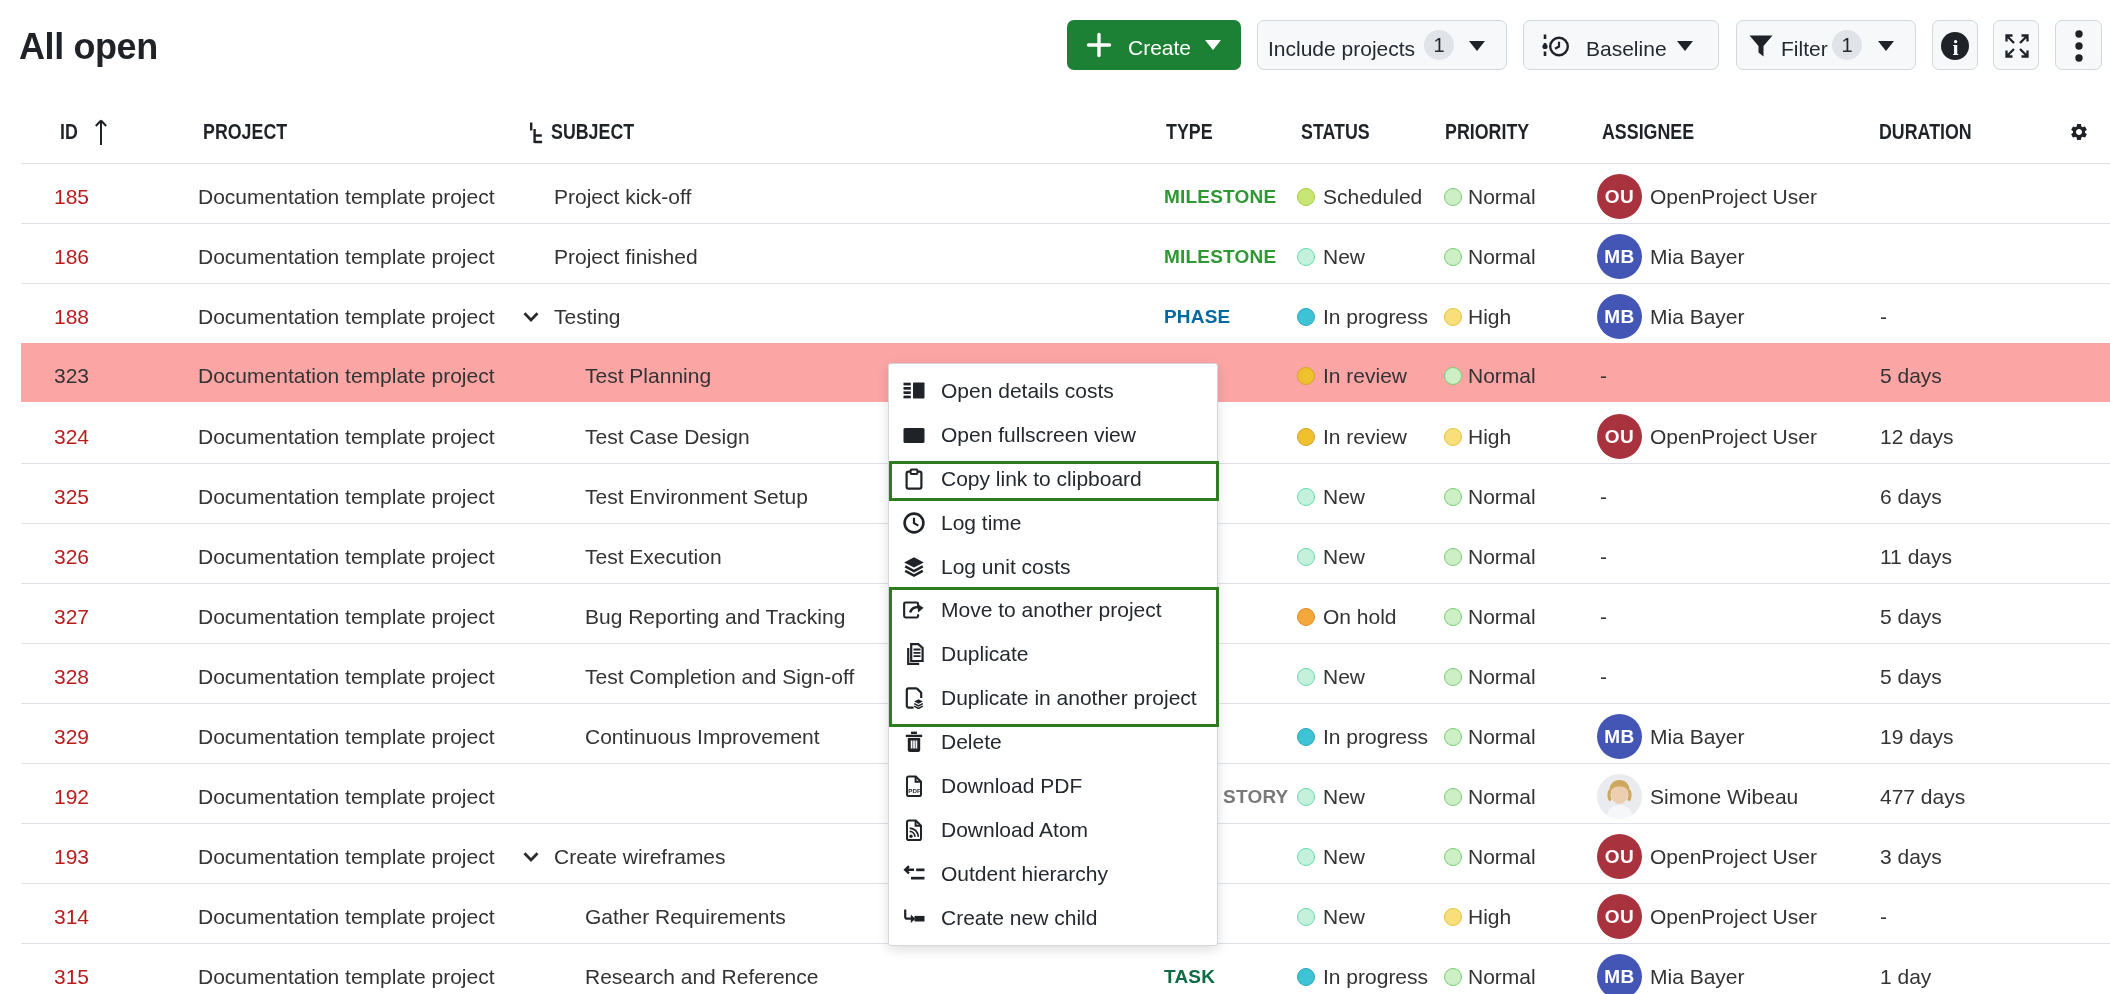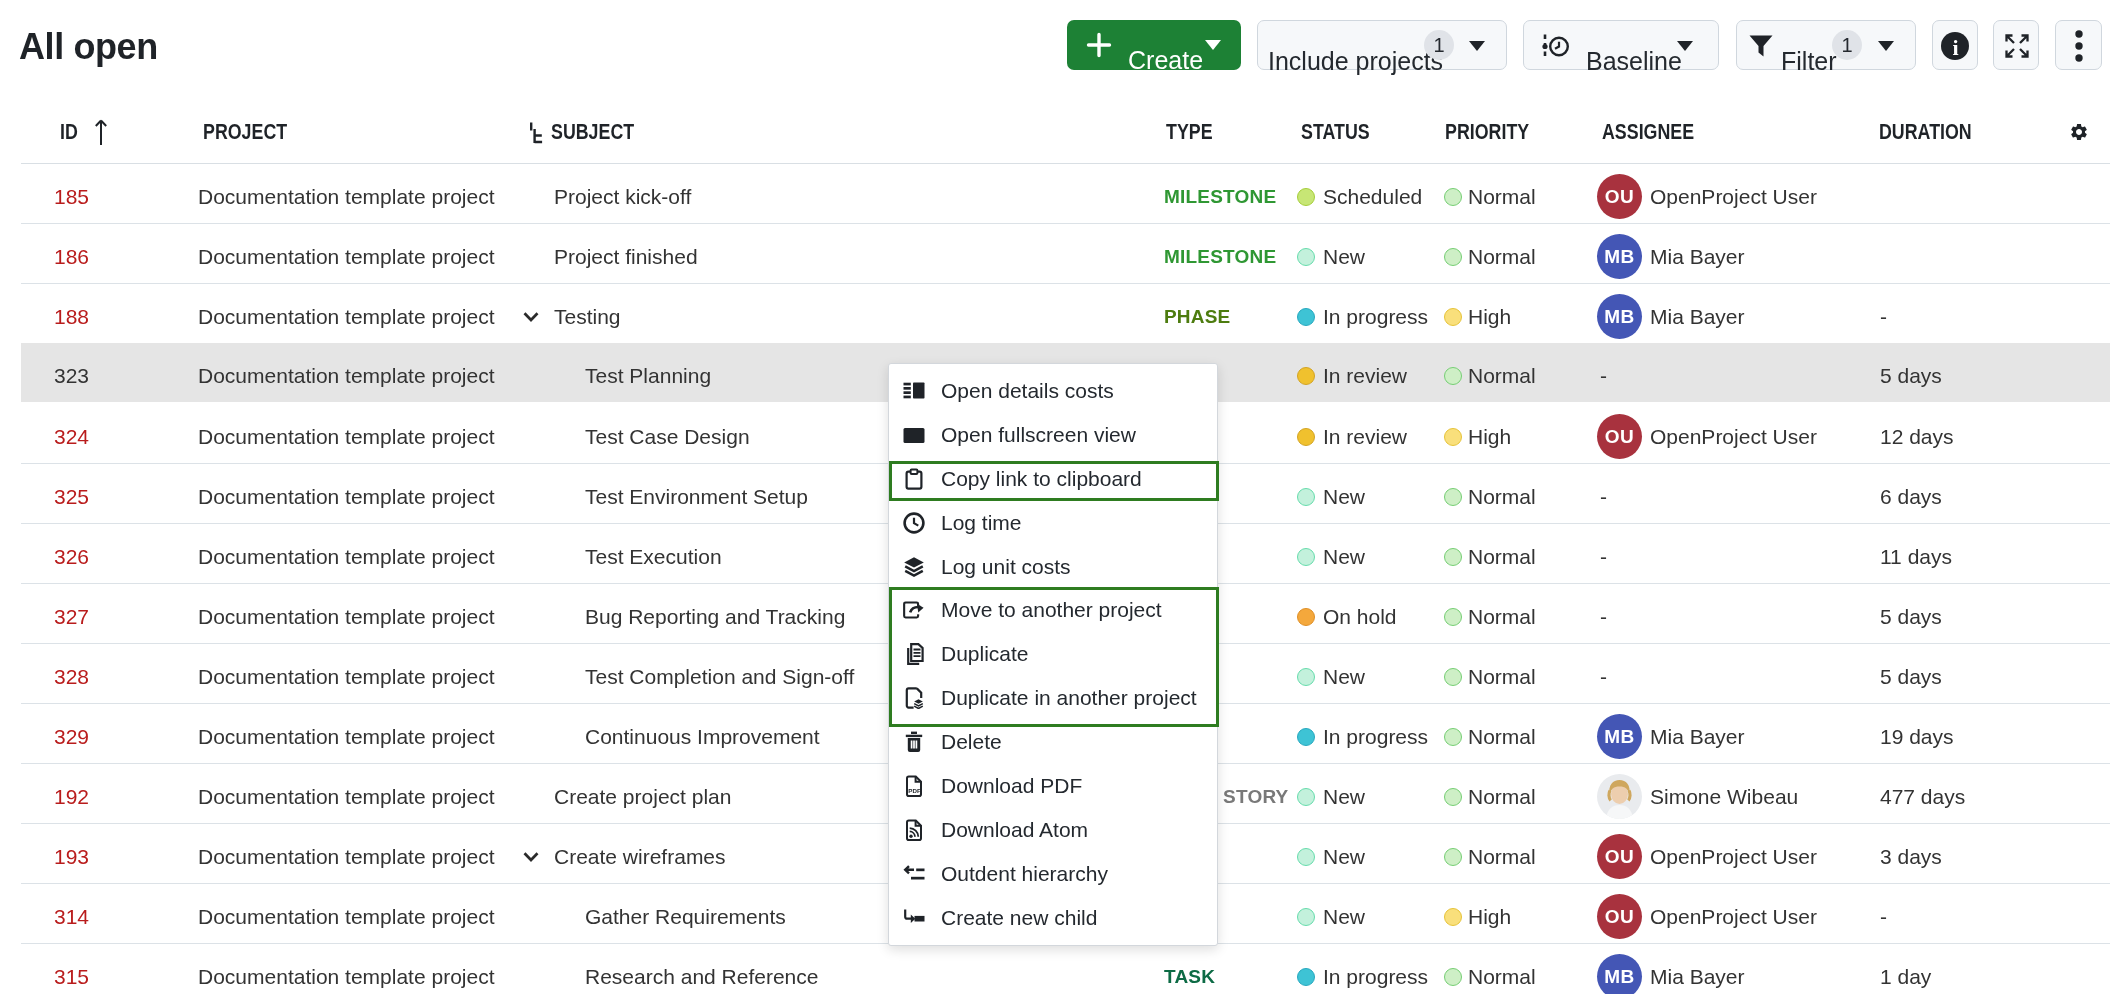--- a/index.html
+++ b/index.html
@@ -2,47 +2,47 @@
 <html><head><meta charset="utf-8"><style>
 
 html,body{margin:0;padding:0;width:2110px;height:994px;overflow:hidden;background:#fff;
  font-family:"Liberation Sans",sans-serif;-webkit-font-smoothing:antialiased;}
 *{box-sizing:border-box;}
 .abs{position:absolute;}
 #page{position:relative;width:2110px;height:994px;}
 h1{position:absolute;left:19px;top:27px;margin:0;font-size:36px;line-height:40px;font-weight:bold;color:#1f2328;letter-spacing:-0.4px;}
 
 .btn{position:absolute;top:20px;height:50px;background:#f6f8fa;border:1px solid #d0d7de;border-radius:7px;}
-.btn-label{position:absolute;font-size:25px;color:#24292f;line-height:48px;top:16px;white-space:nowrap;}
+.btn-label{position:absolute;font-size:21px;color:#24292f;line-height:48px;top:4px;white-space:nowrap;}
 .badge{position:absolute;width:30px;height:30px;border-radius:50%;background:#e0e3e8;color:#24292f;font-size:20px;text-align:center;line-height:30px;top:9px;}
 .caret{position:absolute;top:20px;width:0;height:0;border-left:8px solid transparent;border-right:8px solid transparent;border-top:10px solid #1f2328;}
 #btn-create{left:1067px;width:174px;background:#1d8135;border:none;}
 #btn-create .caret{border-top-color:#fff;}
 #btn-include{left:1257px;width:250px;}
 #btn-baseline{left:1523px;width:196px;}
 #btn-filter{left:1736px;width:180px;}
 #btn-info{left:1932px;width:46px;}
 #btn-expand{left:1993px;width:46px;}
 #btn-kebab{left:2055px;width:47px;}
 
 .th{position:absolute;font-size:22px;font-weight:bold;color:#1f2328;top:122px;line-height:20px;white-space:nowrap;transform:scaleX(0.81);transform-origin:0 50%;}
 #hdrline{position:absolute;left:21px;right:0;top:163px;border-top:1px solid #d9dfe4;}
 
 .row{position:absolute;left:21px;width:2089px;height:60px;border-bottom:1px solid #dce2e7;}
-.row.sel{background:#e5e5e5;border-bottom-color:#fff;margin-top:-1px;}
+.row.sel{background:#fca5a5;border-bottom-color:#fff;margin-top:-1px;}
 .cell{position:absolute;font-size:21px;color:#333;top:0;line-height:60px;padding-top:3px;white-space:nowrap;}
 .id{left:33px;color:#b91c1c;}
 .row.sel .id{color:#333;}
 .proj{left:177px;}
 .subj0{left:533px;}
 .subj1{left:564px;}
 .chev{position:absolute;left:502px;top:27px;}
 .type{left:1143px;font-weight:bold;font-size:19px;letter-spacing:0.2px;}
 .t-green{color:#2f9733;}
-.t-navy{color:#4d7c0f;}
+.t-navy{color:#0369a1;}
 .t-task{color:#0d6b45;}
 .t-story{color:#797979;}
 .dot{position:absolute;width:18px;height:18px;border-radius:50%;top:24px;}
 .dot.st{left:1276px;}
 .dot.pr{left:1423px;}
 .s-sched .dot{background:#c7e675;border:1.5px solid #a5ce39;}
 .s-new .dot{background:#c3f1dc;border:1.5px solid #66dcac;}
 .s-prog .dot{background:#3ec3d5;border:1.5px solid #26a9bf;}
 .s-rev .dot{background:#f0c12e;border:1.5px solid #d3a423;}
 .s-hold .dot{background:#f4a83c;border:1.5px solid #df8f26;}
@@ -300,21 +300,20 @@
         <div class="dot pr"></div>
       </div>
       <div class="cell prtxt">Normal</div>
 <span class="av av-blue">MB</span>
 <div class="cell avname">Mia Bayer</div>
 <div class="cell dur">19 days</div>
 </div>
 <div class="row" style="top:764px;">
 <div class="cell id">192</div>
 <div class="cell proj">Documentation template project</div>
-<div class="cell subj0">Create project plan</div>
 <div class="cell type t-story">USER STORY</div>
 <div class="s-new">
         <div class="dot st"></div>
       </div>
       <div class="cell sttxt">New</div>
 <div class="s-normal">
         <div class="dot pr"></div>
       </div>
       <div class="cell prtxt">Normal</div>
 <span class="av av-photo">

